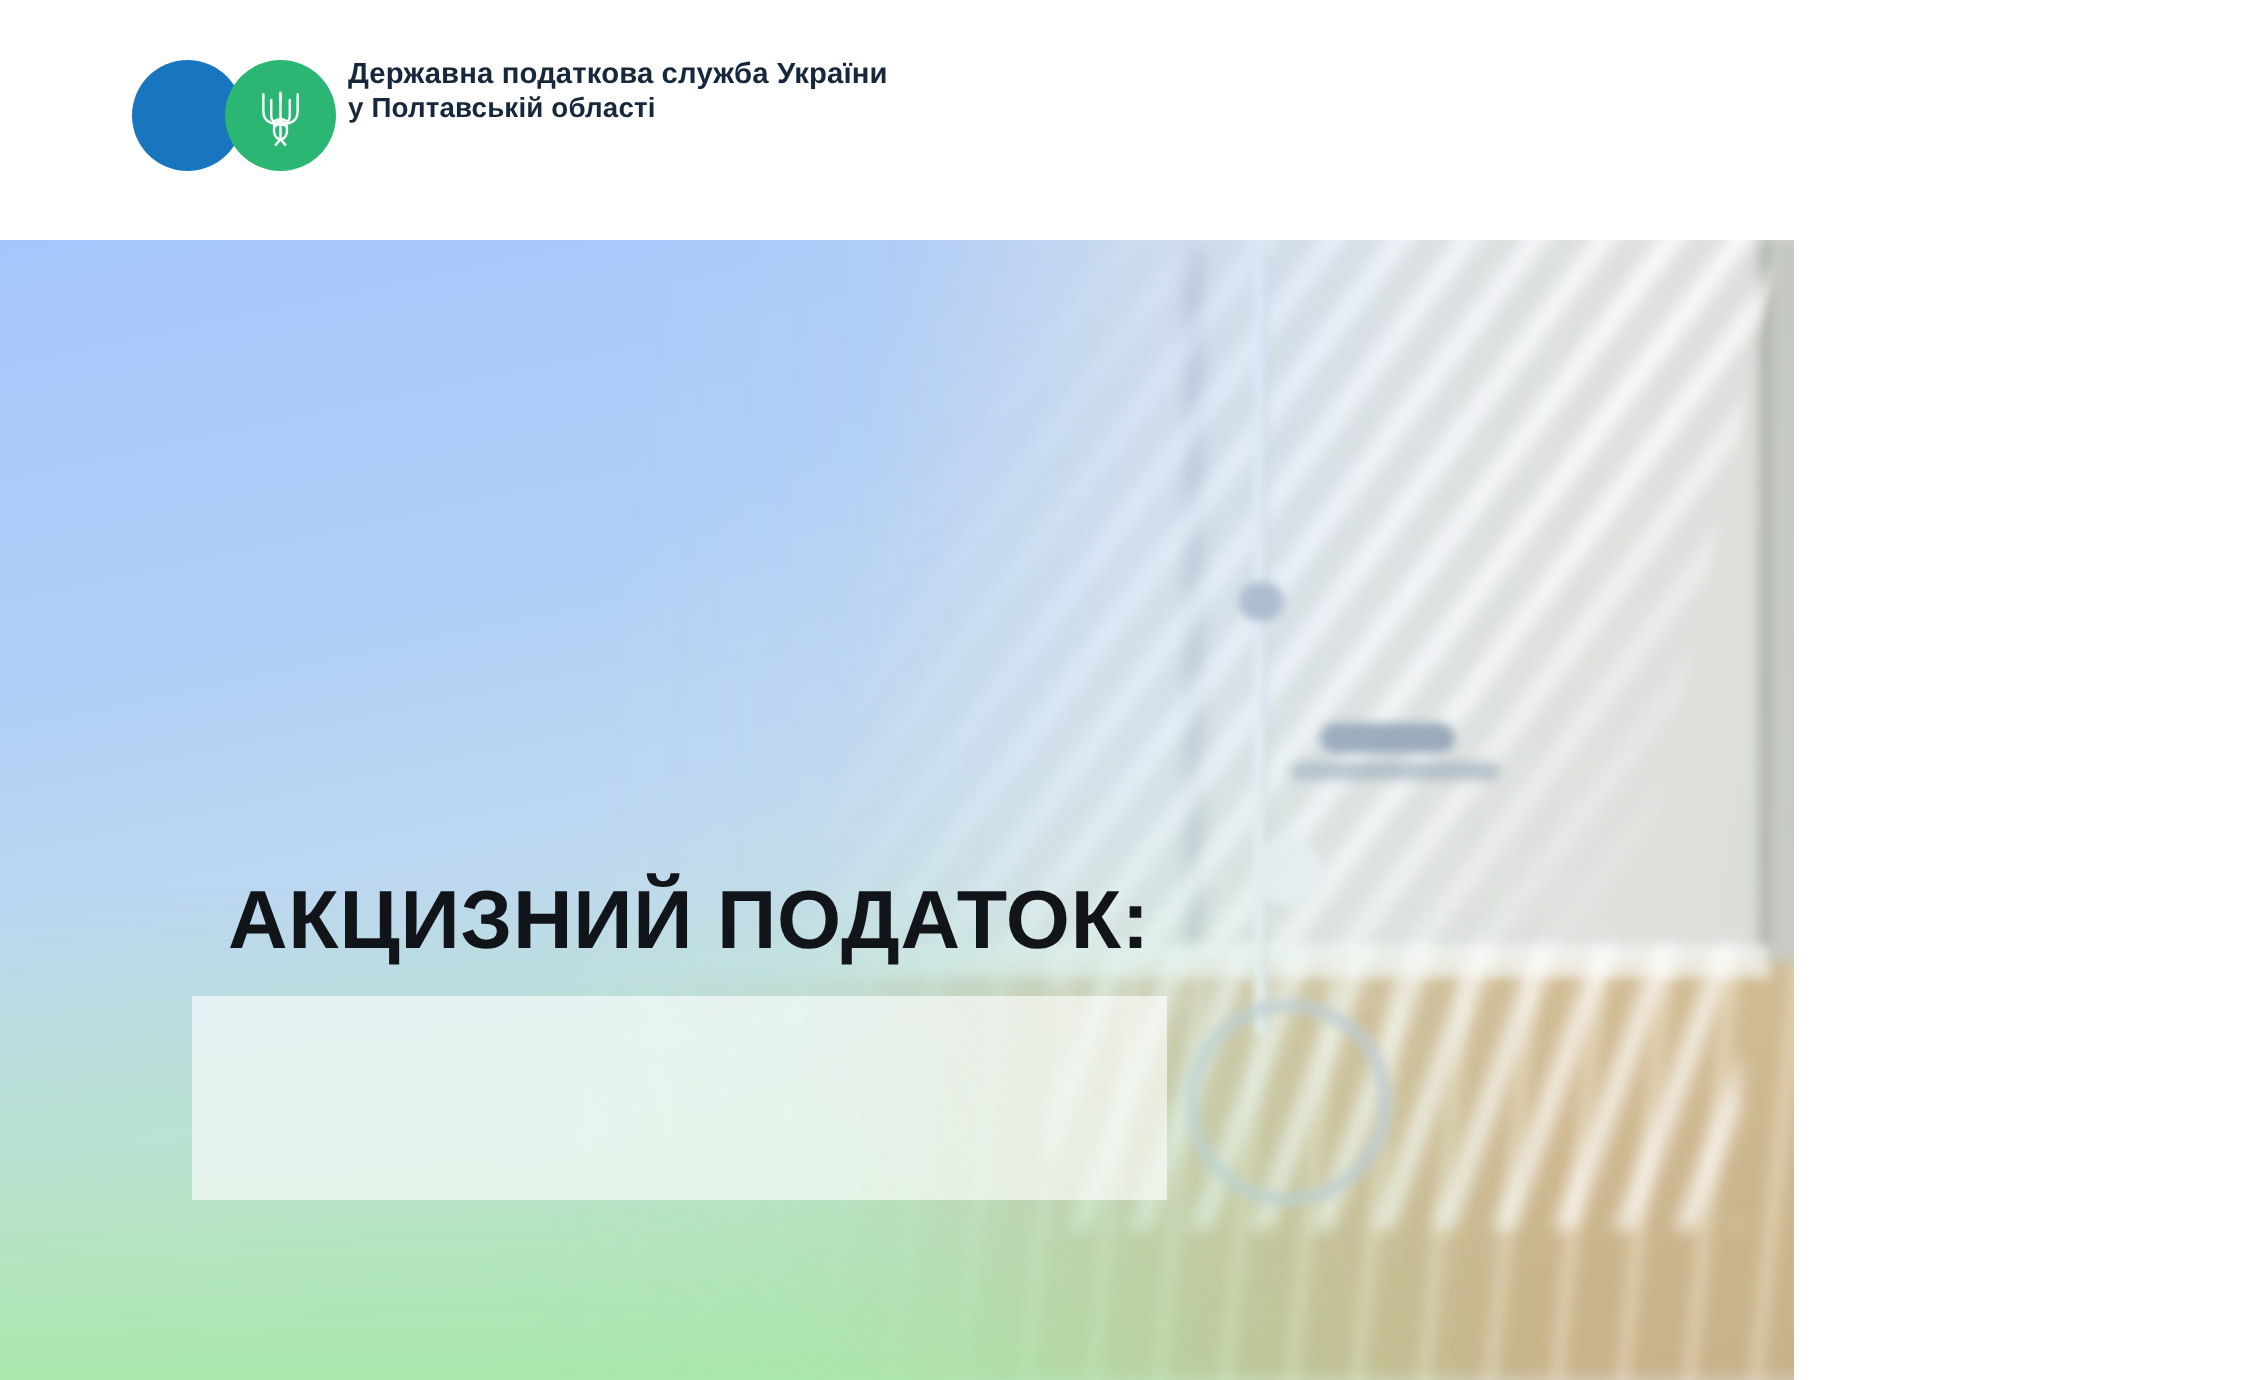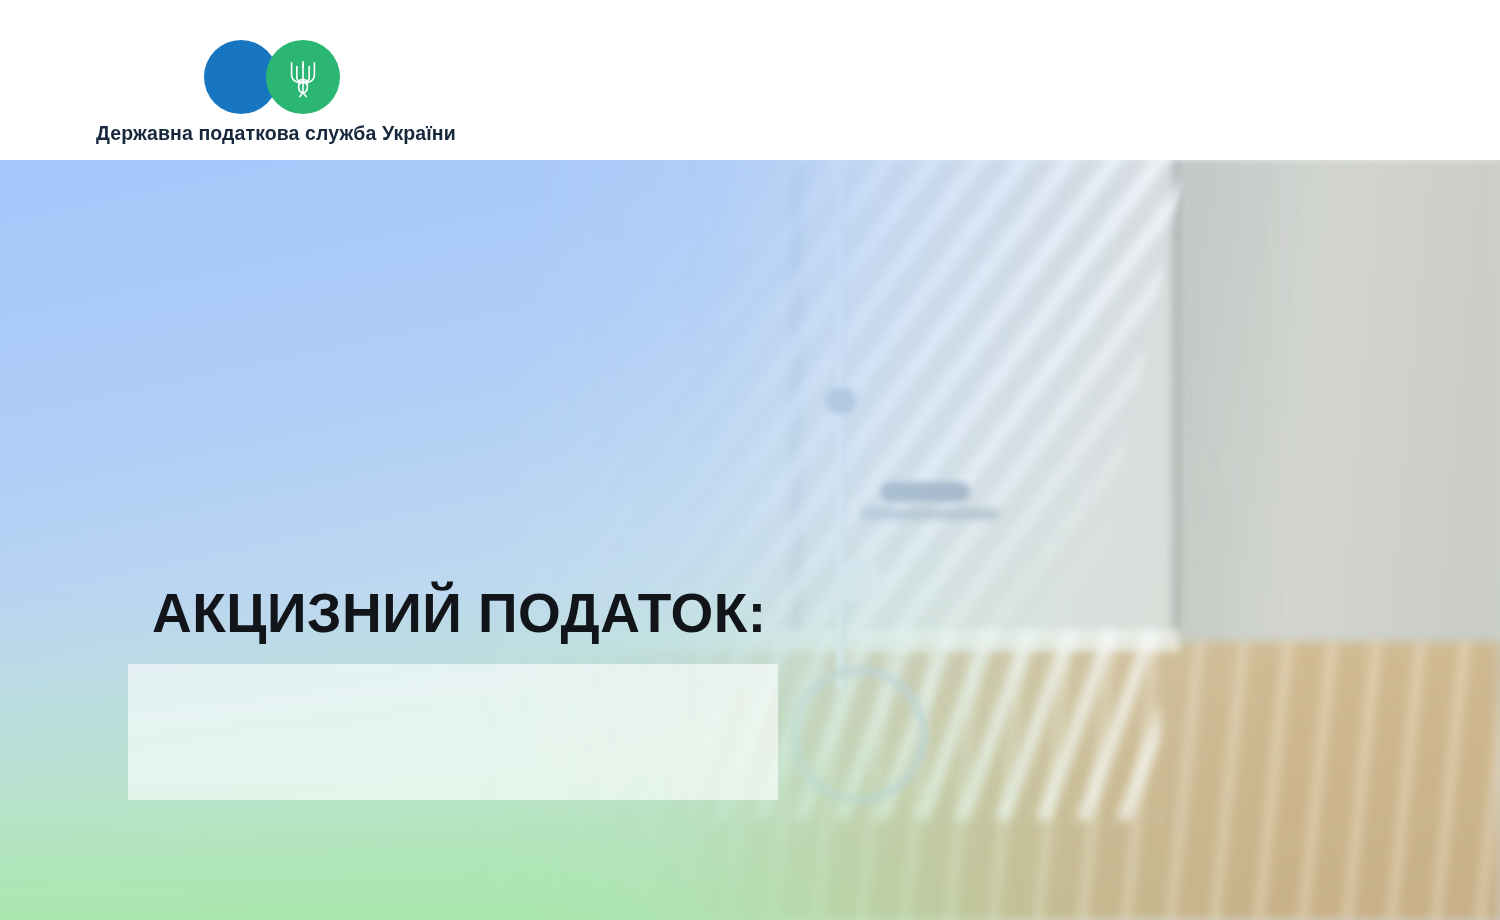--- a/index.html
+++ b/index.html
@@ -11,21 +11,21 @@
   }
   .page{position:relative;width:1500px;height:920px;overflow:hidden;}
 
   
   .header{
     position:absolute;left:0;top:0;width:1500px;height:160px;
     background:#ffffff;z-index:40;
   }
   .header-inner{
     position:absolute;left:88px;top:36px;
-    display:flex;align-items:center;flex-direction:column;
+    display:flex;align-items:flex-start;
   }
   .logo-marks{position:relative;width:136px;height:84px;flex:0 0 auto;}
   .circle-blue{
     position:absolute;left:0;top:4px;width:74px;height:74px;border-radius:50%;
     background:#1776bf;
   }
   .circle-green{
     position:absolute;left:62px;top:4px;width:74px;height:74px;border-radius:50%;
     background:#2bb673;
   }
@@ -37,21 +37,21 @@
     letter-spacing:.1px;line-height:1.15;white-space:nowrap;
   }
   .org-line2,.org-line3{
     font-size:18.5px;font-weight:bold;color:#17283c;
     letter-spacing:.1px;line-height:1.33;white-space:nowrap;
   }
   .org-line2{margin-top:9px;}
 
   
   .banner{
-    position:absolute;left:0;top:160px;width:1500px;height:760px;overflow:hidden;
+    position:absolute;left:0;top:160px;width:1196px;height:760px;overflow:hidden;
     background:#b9d2ef;
   }
 
   
   .photo{position:absolute;inset:0;overflow:hidden;}
   .wall{
     position:absolute;left:0;top:0;width:1500px;height:760px;
     background:
       linear-gradient(100deg,#c9d3dd 0%,#d7dde2 22%,#e7e9e6 46%,#dfe1dd 70%,#cfd2cc 100%);
   }
@@ -204,20 +204,21 @@
             <path d="M12.5 27.5 Q17 24.5 21.5 27.5"></path>
             <ellipse cx="17" cy="30.5" rx="4.6" ry="6.2"></ellipse>
             <path d="M17 36.5 L13.6 40.5"></path>
             <path d="M17 36.5 L20.4 40.5"></path>
           </g>
         </svg>
       </div>
 
       <div class="header-text">
         <div class="org-line1">Державна податкова служба України</div>
+        <div class="org-line3">у Полтавській області</div>
       </div>
 
     </div>
   </div>
 
   <div class="banner">
 
     <div class="photo">
       <div class="wall"></div>
       <div class="glass-panel"></div>

